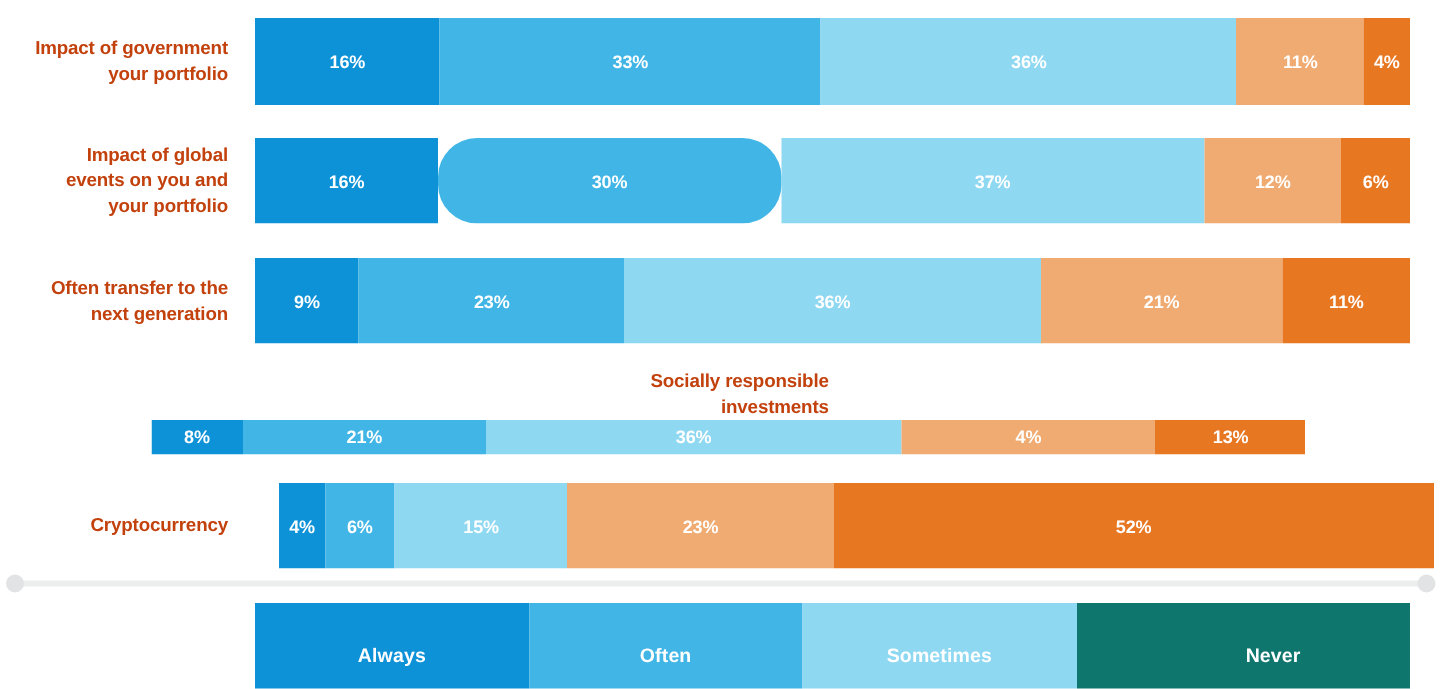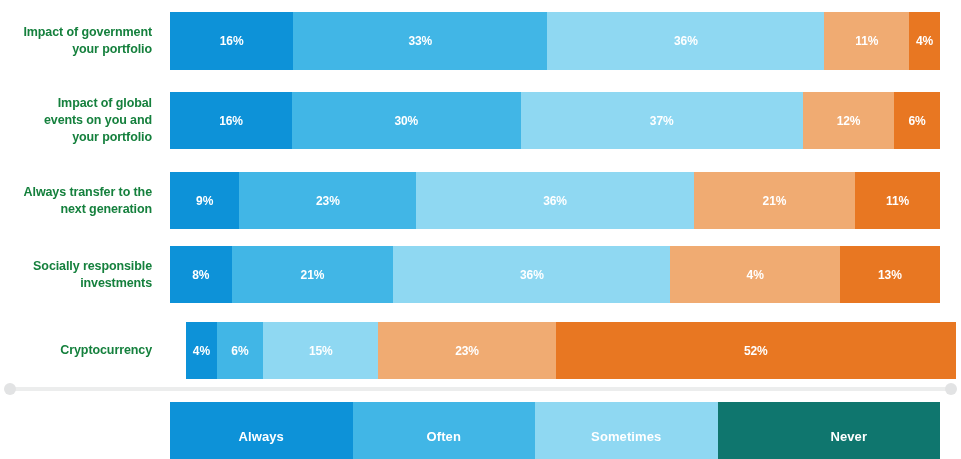--- a/index.html
+++ b/index.html
@@ -30,21 +30,21 @@
     align-items: center;
   }
 
   .row-label {
     width: 160px;
     padding-right: 8px;
     box-sizing: border-box;
     text-align: right;
     font-size: 12.5px;
     font-weight: bold;
-    color: #15803d;
+    color: #c2410c;
     line-height: 1.35;
     letter-spacing: -0.1px;
     -webkit-font-smoothing: antialiased;
   }
 
   .bar-track {
     position: relative;
     margin-left: 10px;
     display: flex;
     height: 100%;
@@ -151,58 +151,58 @@
       <div class="bar-row" style="top: 92px; height: 57px;">
         <div class="row-label">
           <div>Impact of global</div>
           <div>events on you and</div>
           <div>your portfolio</div>
         </div>
         <div class="bar-track">
           <div class="seg" style="width: 15.8416%; background: rgb(13, 146, 216);">
             <span class="seg-label">16%</span>
           </div>
-          <div class="seg" style="width: 29.703%; background: rgb(65, 182, 230);">
+          <div class="seg" style="width: 29.703%; background: rgb(65, 182, 230); border-radius: 26px;">
             <span class="seg-label">30%</span>
           </div>
           <div class="seg" style="width: 36.6337%; background: rgb(143, 216, 242);">
             <span class="seg-label">37%</span>
           </div>
           <div class="seg" style="width: 11.8812%; background: rgb(240, 171, 114);">
             <span class="seg-label">12%</span>
           </div>
           <div class="seg" style="width: 5.94059%; background: rgb(232, 119, 34);">
             <span class="seg-label">6%</span>
           </div>
         </div>
       </div>
       <div class="bar-row" style="top: 172px; height: 57px;">
         <div class="row-label">
-          <div>Always transfer to the</div>
+          <div>Often transfer to the</div>
           <div>next generation</div>
         </div>
         <div class="bar-track">
           <div class="seg" style="width: 9%; background: rgb(13, 146, 216);">
             <span class="seg-label">9%</span>
           </div>
           <div class="seg" style="width: 23%; background: rgb(65, 182, 230);">
             <span class="seg-label">23%</span>
           </div>
           <div class="seg" style="width: 36%; background: rgb(143, 216, 242);">
             <span class="seg-label">36%</span>
           </div>
           <div class="seg" style="width: 21%; background: rgb(240, 171, 114);">
             <span class="seg-label">21%</span>
           </div>
           <div class="seg" style="width: 11%; background: rgb(232, 119, 34);">
             <span class="seg-label">11%</span>
           </div>
         </div>
       </div>
-      <div class="bar-row" style="top: 246px; height: 57px;">
+      <div class="bar-row" style="top: 246px; height: 57px; flex-direction: column;">
         <div class="row-label">
           <div>Socially responsible</div>
           <div>investments</div>
         </div>
         <div class="bar-track">
           <div class="seg" style="width: 8%; background: rgb(13, 146, 216);">
             <span class="seg-label">8%</span>
           </div>
           <div class="seg" style="width: 21%; background: rgb(65, 182, 230);">
             <span class="seg-label">21%</span>

